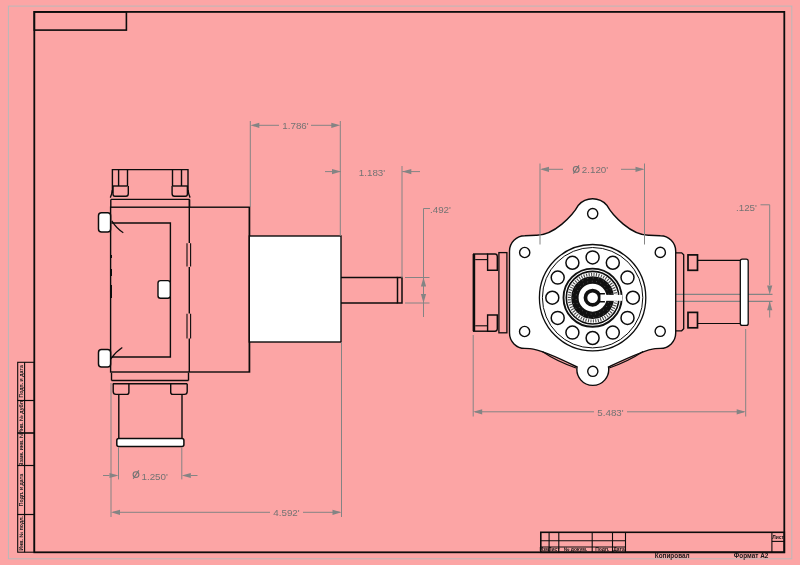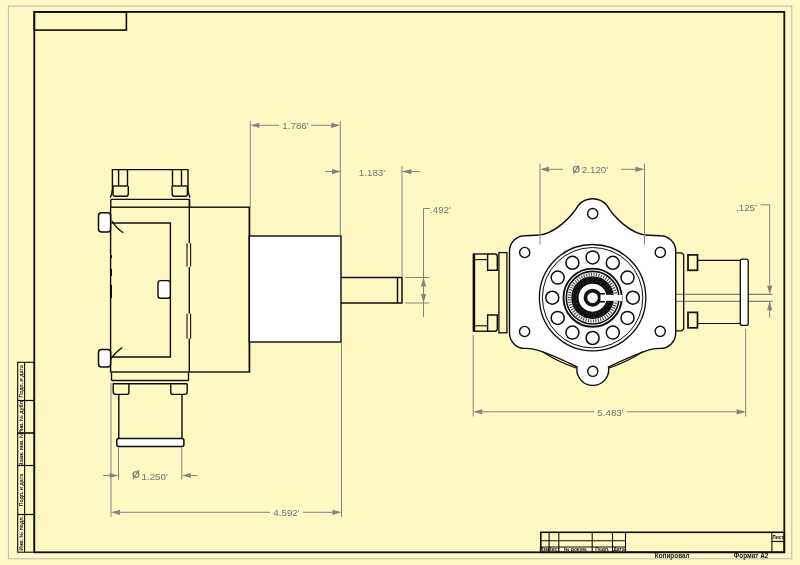--- a/index.html
+++ b/index.html
@@ -1,16 +1,16 @@
 <!DOCTYPE html>
 <html><head>
 <meta charset="utf-8">
 <style>
   html,body{margin:0;padding:0;background:#fff;}
-  .page{position:relative;width:800px;height:565px;background:#fef9c3;font-family:"Liberation Sans", sans-serif;}
+  .page{position:relative;width:800px;height:565px;background:#fca5a5;font-family:"Liberation Sans", sans-serif;}
   svg{position:absolute;left:0;top:0;}
   text{font-family:"Liberation Sans", sans-serif;}
 </style>
 </head>
 <body>
 <div class="page">
 <svg width="800" height="565" viewBox="0 0 800 565">
 
   <rect x="8.4" y="6.1" width="783.4" height="552.7" fill="none" stroke="#b9b9b9" stroke-width="1"></rect>
 

